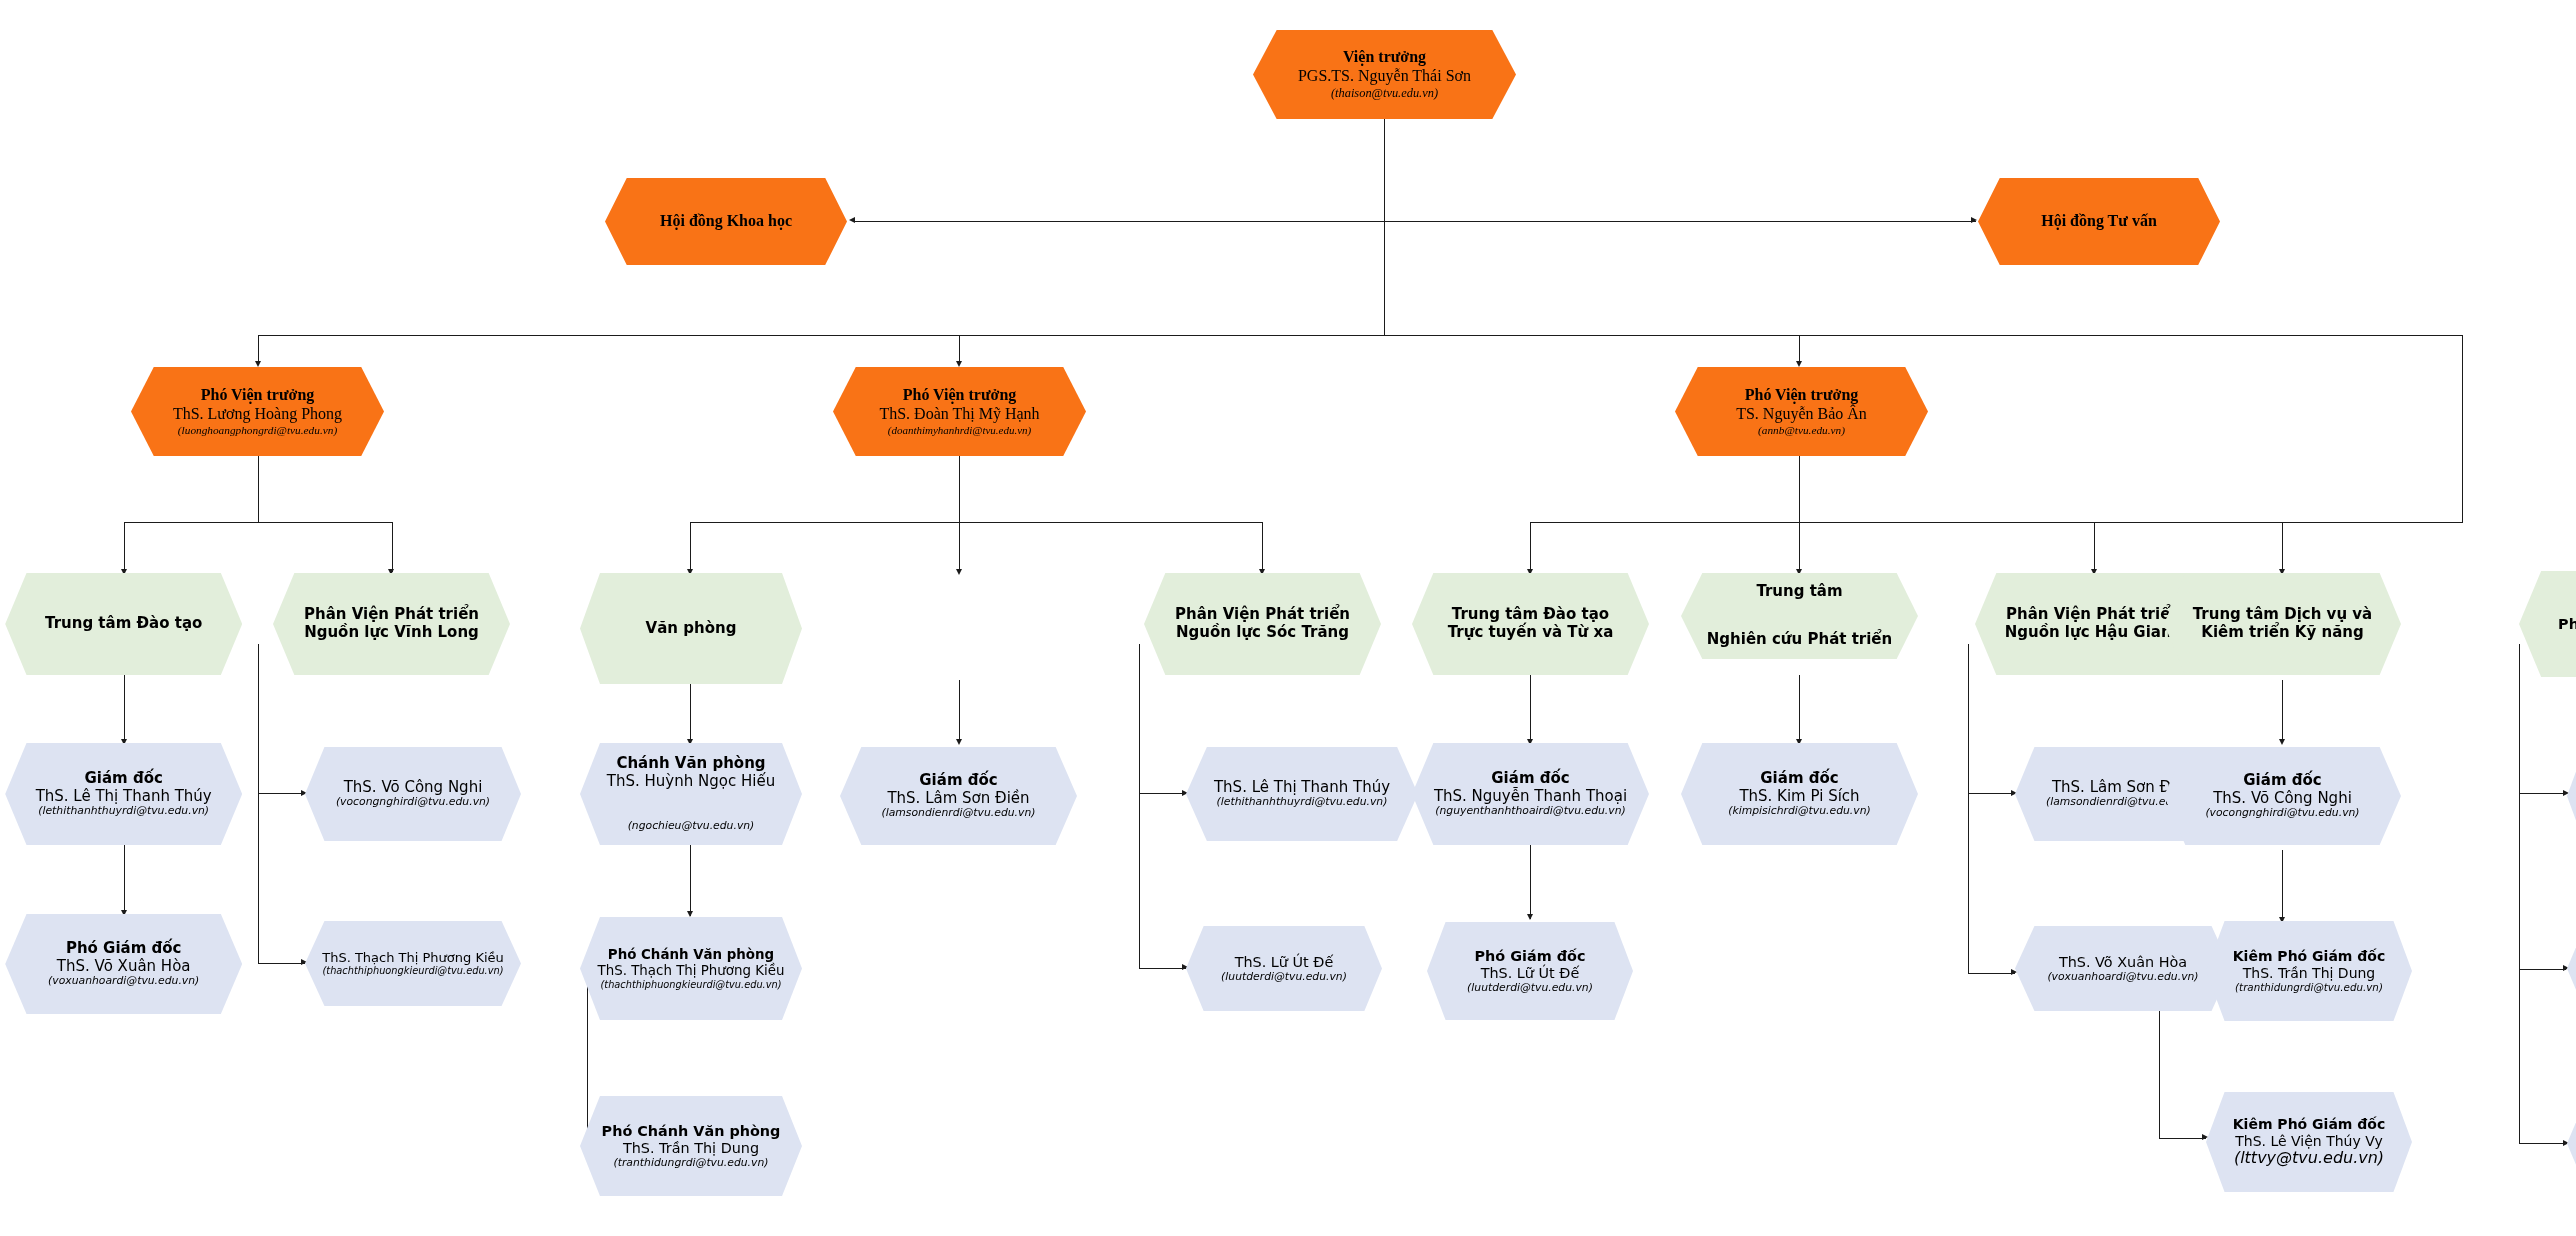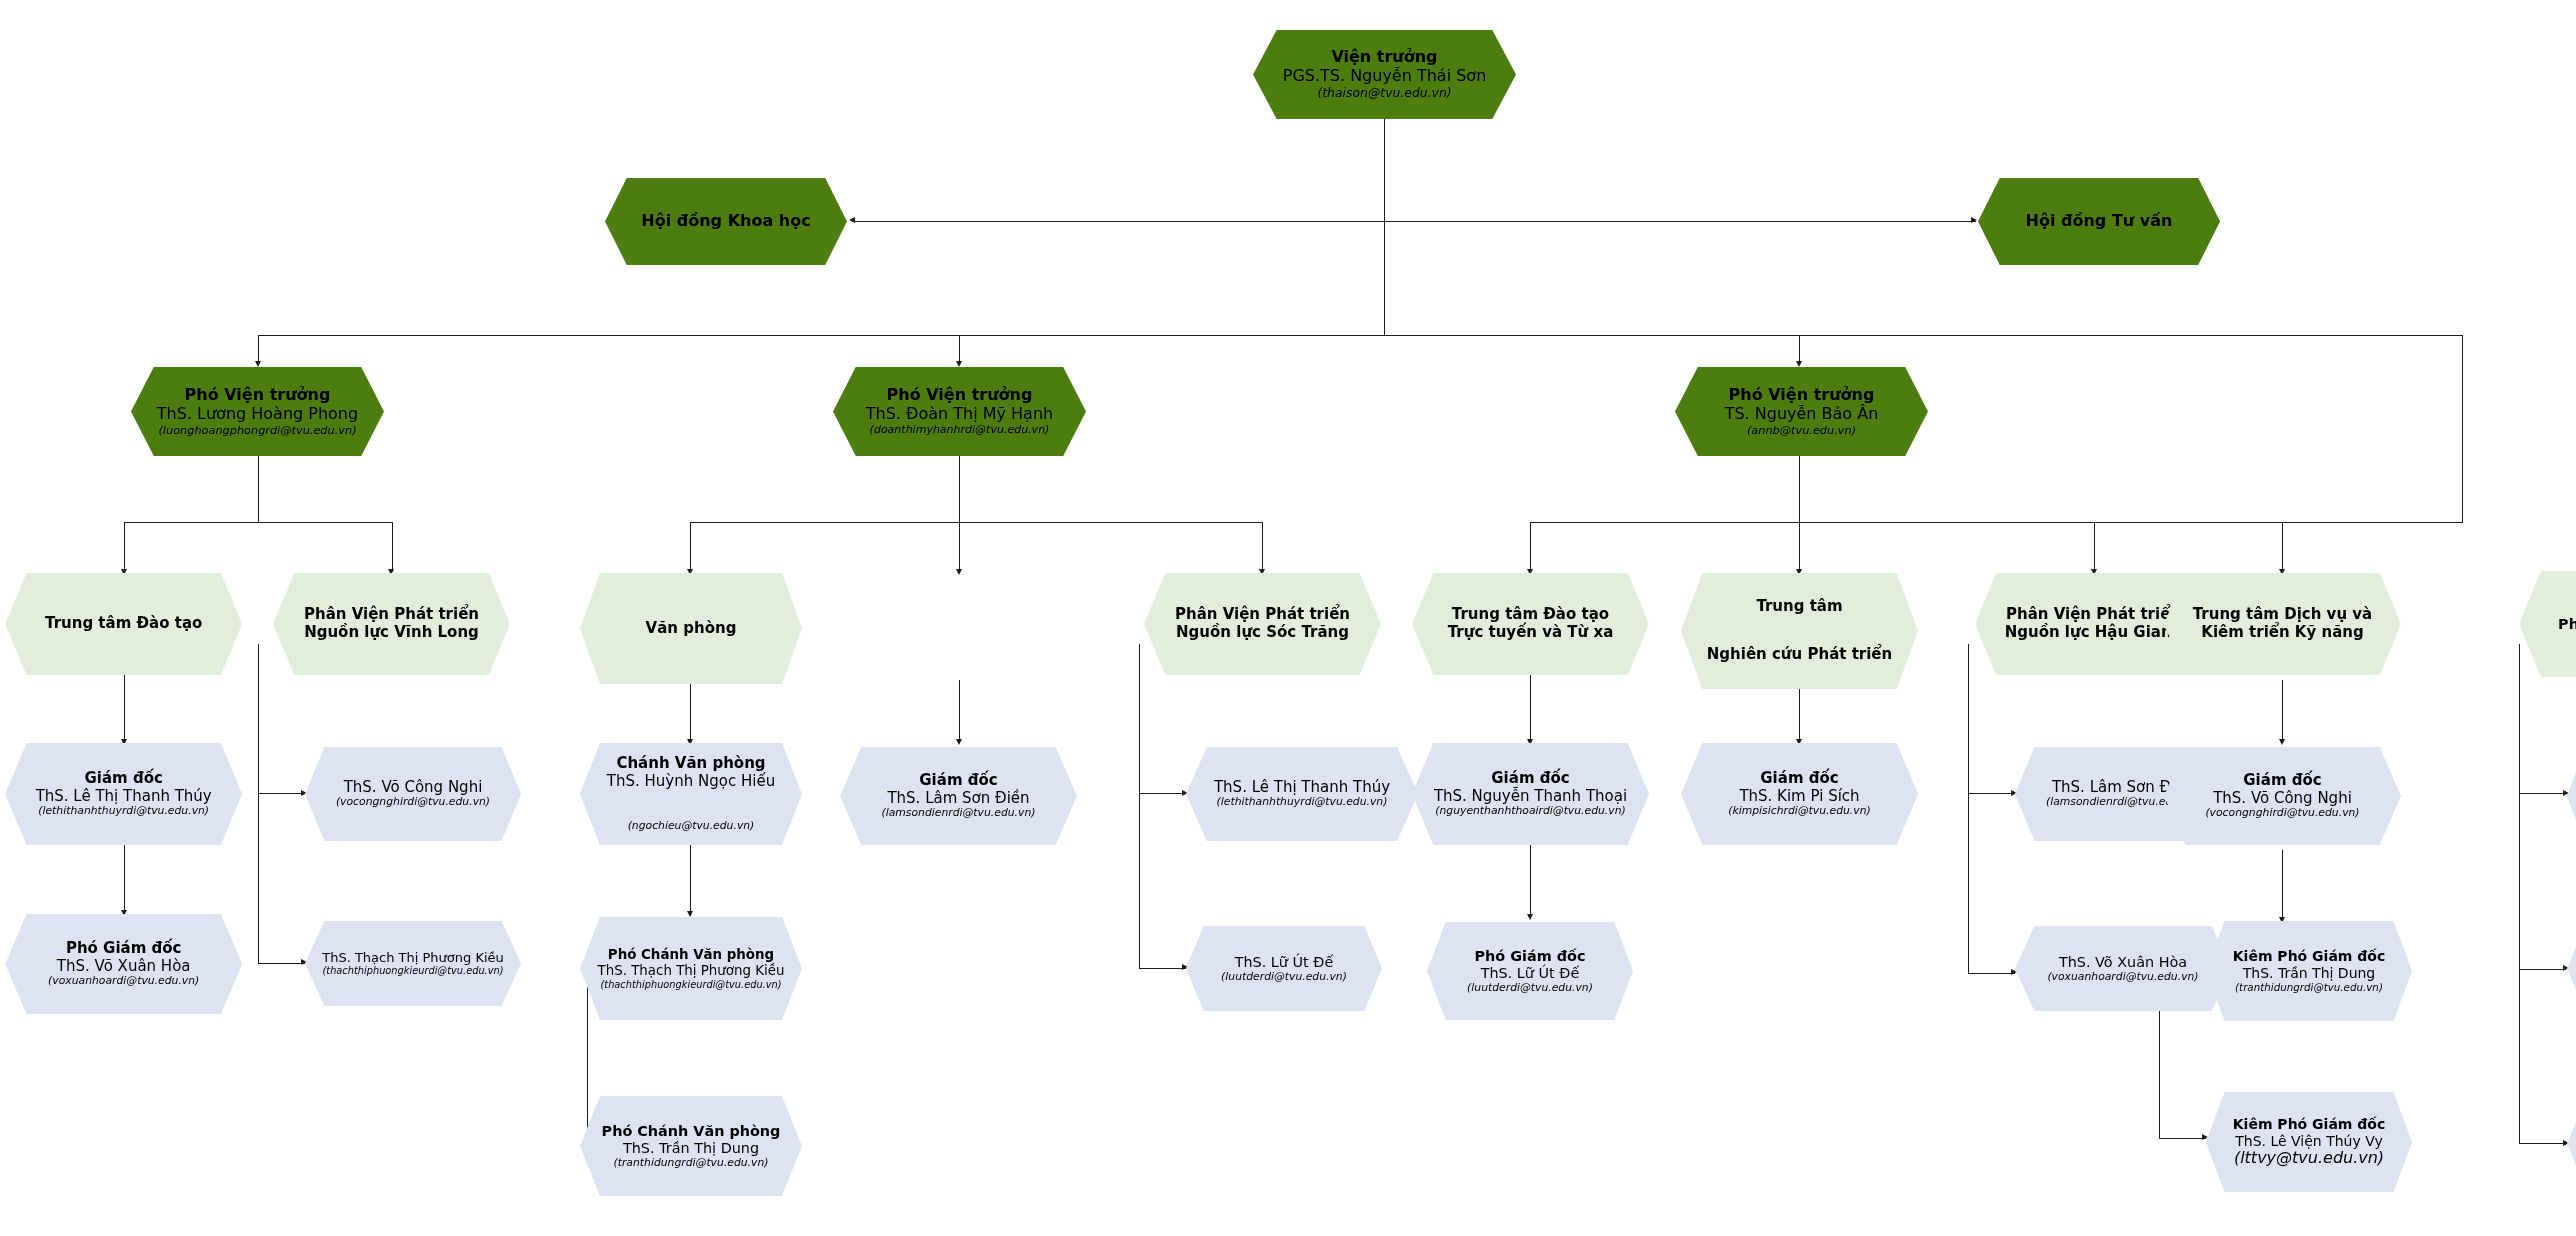--- a/index.html
+++ b/index.html
@@ -13,21 +13,21 @@
     flex-direction:column;
     align-items:center;
     justify-content:center;
     text-align:center;
     -webkit-clip-path:polygon(9% 0%,91% 0%,100% 50%,91% 100%,9% 100%,0% 50%);
     clip-path:polygon(9% 0%,91% 0%,100% 50%,91% 100%,9% 100%,0% 50%);
     padding:3.1px 7.2px;
     line-height:1.18;
     color:#000000;
   }
-  .hex.cream{background:#4d7c0f;}
+  .hex.cream{background:#f97316;font-family:Liberation Serif, serif;}
   .hex.green{background:#e2eedb;}
   .hex.blue{background:#dde3f2;}
 
   .ln1{font-weight:bold;}
   .ln2{font-weight:normal;}
   .ln3{font-style:italic;}
 
   .edge{position:absolute;background:#1b1b1b;}
   .edge.v{width:1px;}
   .edge.h{height:1px;}
@@ -208,21 +208,21 @@
   <div class="hex green" style="left:1144px;top:573px;width:237px;height:102px;font-size:15px;">
     <div class="ln1">Phân Viện Phát triển</div>
     <div class="ln1">Nguồn lực Sóc Trăng</div>
   </div>
 
   <div class="hex green" style="left:1412px;top:573px;width:237px;height:102px;font-size:15px;">
     <div class="ln1">Trung tâm Đào tạo</div>
     <div class="ln1">Trực tuyến và Từ xa</div>
   </div>
 
-  <div class="hex green" style="left:1681px;top:573px;width:237px;height:116px;font-size:15px;gap:30px;">
+  <div class="hex green" style="left:1681px;top:573px;width:237px;height:86px;font-size:15px;gap:30px;">
     <div class="ln1">Trung tâm</div>
     <div class="ln1">Nghiên cứu Phát triển</div>
   </div>
 
   <div class="hex green" style="left:1975px;top:573px;width:237px;height:102px;font-size:15px;">
     <div class="ln1">Phân Viện Phát triển</div>
     <div class="ln1">Nguồn lực Hậu Giang</div>
   </div>
 
   <div class="hex green" style="left:2164px;top:573px;width:237px;height:102px;font-size:15px;">

